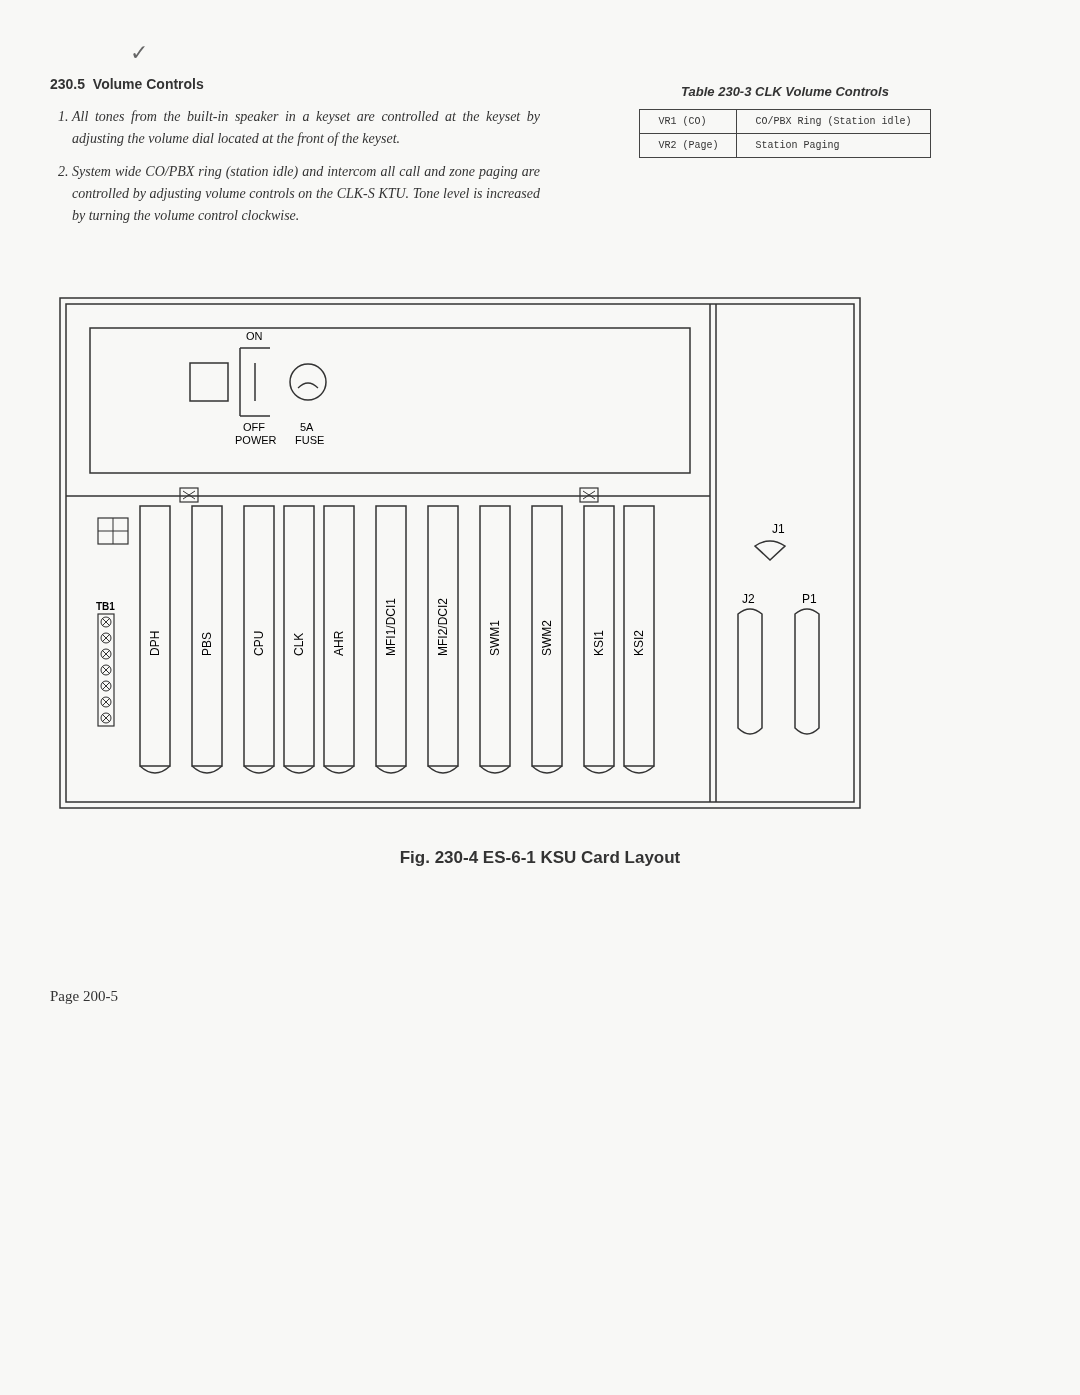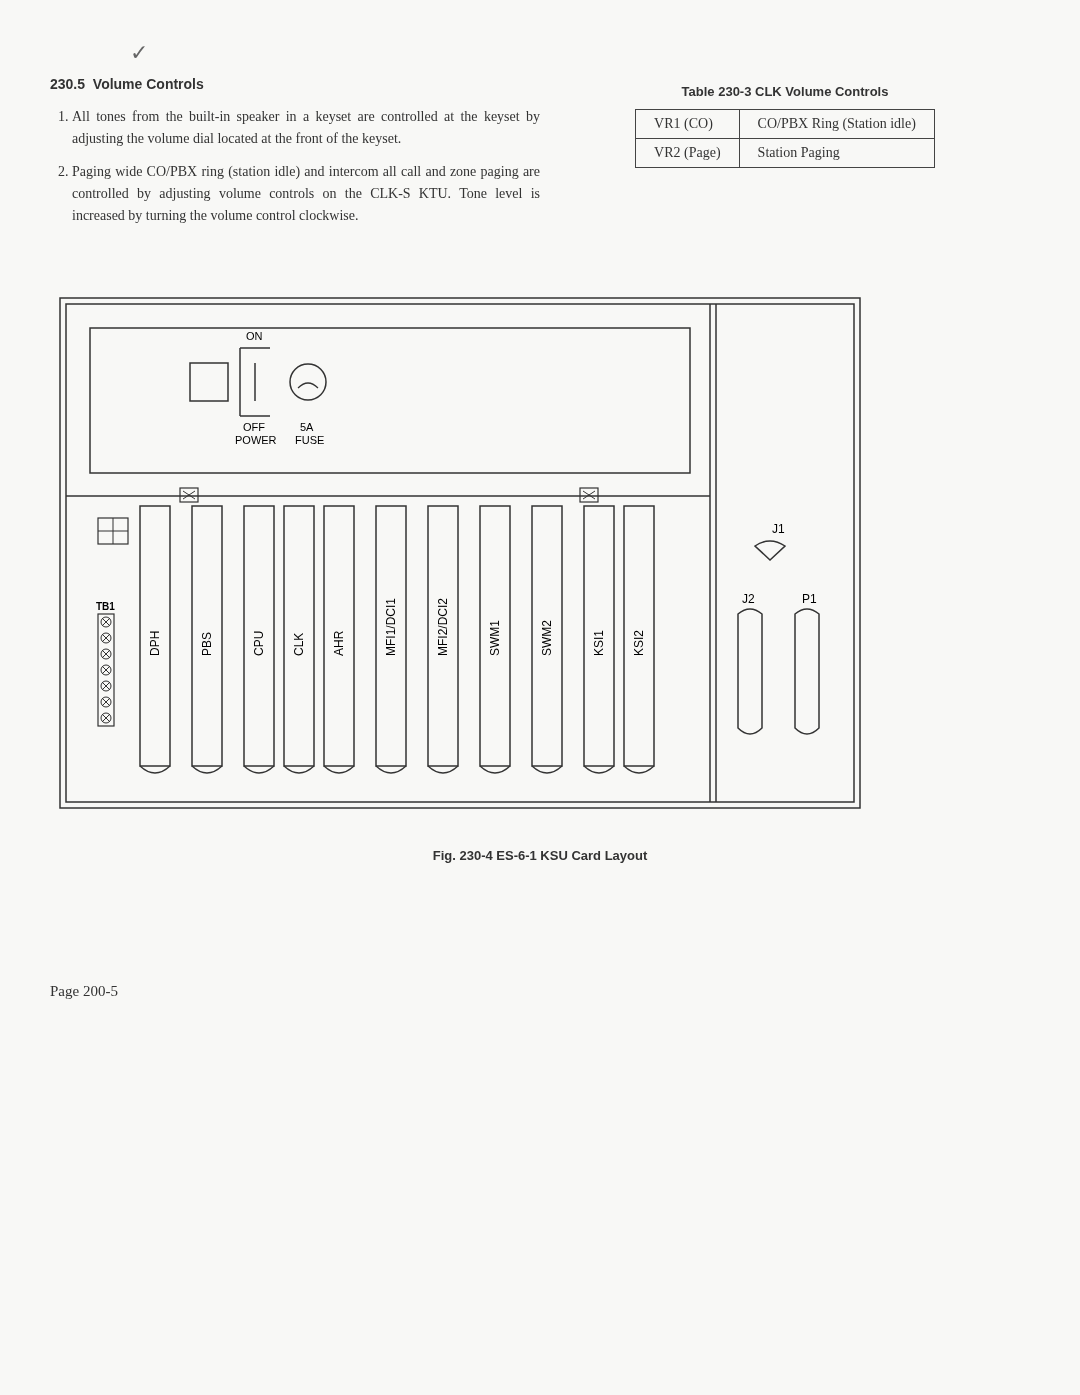--- a/index.html
+++ b/index.html
@@ -25,52 +25,54 @@
   }
   ol {
     padding-left: 22px;
     margin: 0;
     font-size: 14px;
     line-height: 1.55;
   }
   ol li {
     margin-bottom: 12px;
     text-align: justify;
+    font-style: italic;
   }
   .right-par {
     font-size: 14px;
     line-height: 1.55;
     text-align: justify;
     margin-bottom: 14px;
   }
   .table-title {
     font-family: Arial, sans-serif;
     font-weight: bold;
     font-size: 13px;
     text-align: center;
     margin: 8px 0 10px 0;
+    font-style: italic;
   }
   table.data {
     border-collapse: collapse;
     margin: 8px auto;
-    font-family: Liberation Serif, serif;
-    font-size: 14px;
+    font-family: Liberation Mono, monospace;
+    font-size: 10px;
   }
   table.data td {
     border: 1.5px solid #444;
     padding: 6px 18px;
   }
   .diagram-wrap {
     margin-top: 50px;
     display: flex;
   }
   .fig-caption {
     font-family: Arial, sans-serif;
     font-weight: bold;
-    font-size: 13px;
+    font-size: 17px;
     text-align: center;
     margin-top: 30px;
   }
   .page-num {
     font-family: 'Times New Roman', serif;
     font-size: 15px;
     margin-top: 120px;
   }
   .checkmark {
     font-size: 22px;
@@ -87,21 +89,21 @@
 
 <div class="checkmark">✓</div>
 
 <div class="two-col">
   <div class="col">
     <div class="section-title">
       <span>230.5</span>&nbsp;&nbsp;<span>Volume Controls</span>
     </div>
     <ol>
       <li>All tones from the built-in speaker in a keyset are controlled at the keyset by adjusting the volume dial located at the front of the keyset.</li>
-      <li>Paging wide CO/PBX ring (station idle) and intercom all call and zone paging are controlled by adjusting volume controls on the CLK-S KTU. Tone level is increased by turning the volume control clockwise.</li>
+      <li>System wide CO/PBX ring (station idle) and intercom all call and zone paging are controlled by adjusting volume controls on the CLK-S KTU. Tone level is increased by turning the volume control clockwise.</li>
     </ol>
   </div>
   <div class="col">
     <div class="table-title">Table 230-3  CLK Volume Controls</div>
     <table class="data">
       <tbody>
           <tr>
         <td>VR1 (CO)</td>
         <td>CO/PBX Ring (Station idle)</td>
       </tr>

